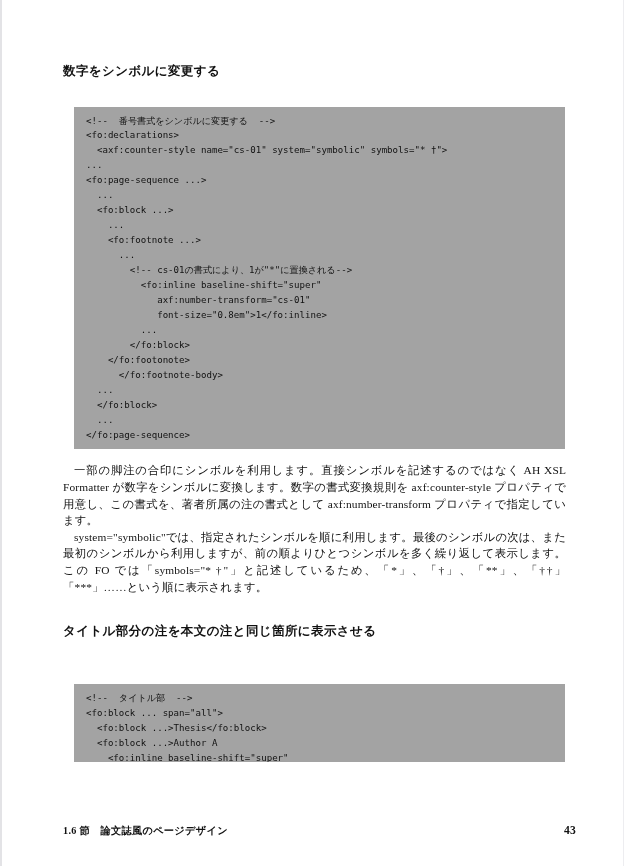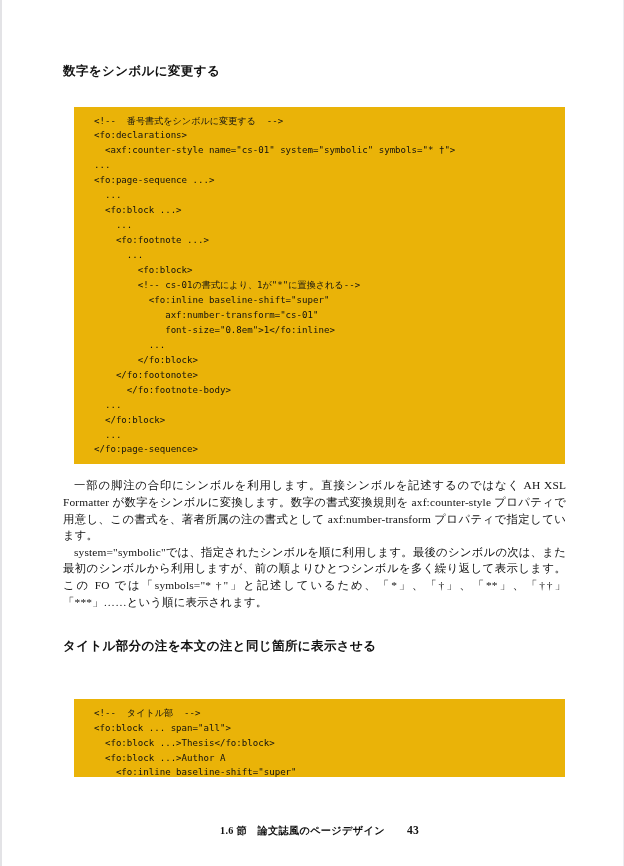--- a/index.html
+++ b/index.html
@@ -40,23 +40,23 @@
     color: #111111;
     margin: 0;
     padding: 0;
     line-height: 1.4;
   }
   .heading-block-1 { margin-bottom: 27px; }
   .heading-block-2 { margin-top: 27px; margin-bottom: 16px; }
 
   
   .codeblock {
-    background: #eab308;
+    background: #a3a3a3;
     margin: 0;
-    padding: 7px 0 7px 8px;
+    padding: 7px 0 7px 0;
     width: 491px;
     margin-left: 11px;
     box-sizing: border-box;
   }
   .codeblock .code-line {
     font-family: "DejaVu Sans Mono", "Liberation Mono", monospace;
     font-size: 9.1px;
     line-height: 14.95px;
     color: #111111;
     white-space: pre;
@@ -84,21 +84,21 @@
   p.indent { text-indent: 11px; }
   .para-group { margin-top: 13px; }
 
   
   .footer {
     position: absolute;
     left: 61px;
     right: 47px;
     bottom: 28px;
     display: flex;
-    justify-content: center;
+    justify-content: space-between;
     align-items: baseline;
     font-family: "Liberation Serif", "DejaVu Serif", serif;
   }
   .footer-running-head {
     font-size: 10.2px;
     font-weight: 700;
     color: #111111;
     letter-spacing: 0.3px;
   }
   .footer-page-number {
@@ -123,21 +123,20 @@
       <div class="code-line">&lt;!--  番号書式をシンボルに変更する  --&gt;</div>
       <div class="code-line">&lt;fo:declarations&gt;</div>
       <div class="code-line">  &lt;axf:counter-style name="cs-01" system="symbolic" symbols="* †"&gt;</div>
       <div class="code-line">...</div>
       <div class="code-line">&lt;fo:page-sequence ...&gt;</div>
       <div class="code-line">  ...</div>
       <div class="code-line">  &lt;fo:block ...&gt;</div>
       <div class="code-line">    ...</div>
       <div class="code-line">    &lt;fo:footnote ...&gt;</div>
       <div class="code-line">      ...</div>
-      <div class="code-line">        &lt;fo:block&gt;</div>
       <div class="code-line">        &lt;!-- cs-01の書式により、1が"*"に置換される--&gt;</div>
       <div class="code-line">          &lt;fo:inline baseline-shift="super"</div>
       <div class="code-line">             axf:number-transform="cs-01"</div>
       <div class="code-line">             font-size="0.8em"&gt;1&lt;/fo:inline&gt;</div>
       <div class="code-line">          ...</div>
       <div class="code-line">        &lt;/fo:block&gt;</div>
       <div class="code-line">    &lt;/fo:footonote&gt;</div>
       <div class="code-line">      &lt;/fo:footnote-body&gt;</div>
       <div class="code-line">  ...</div>
       <div class="code-line">  &lt;/fo:block&gt;</div>

